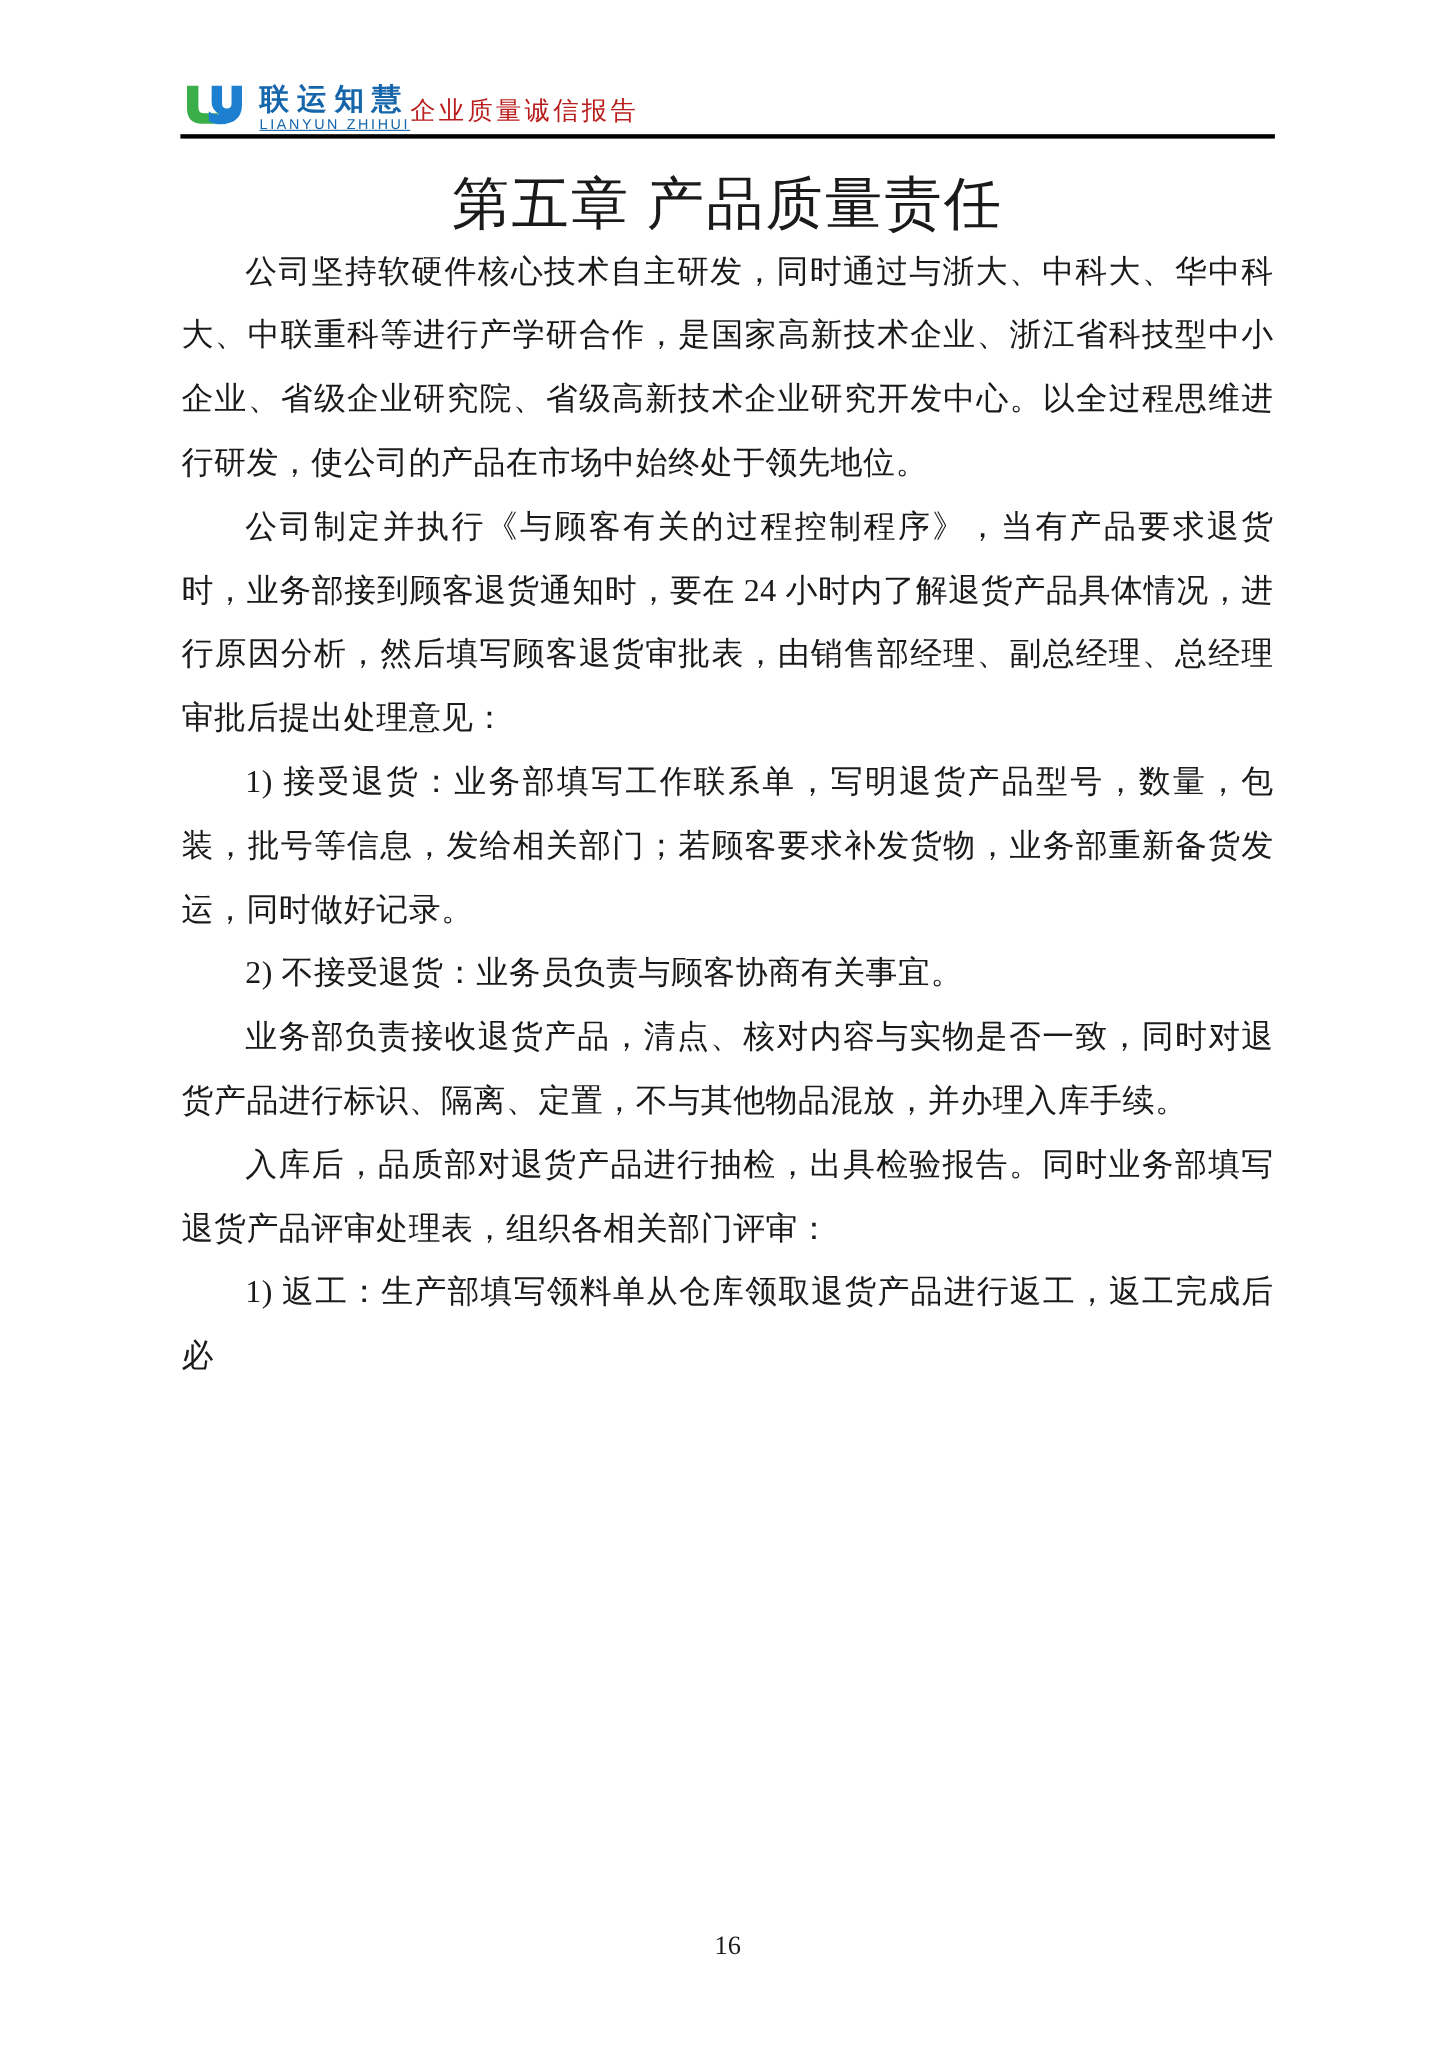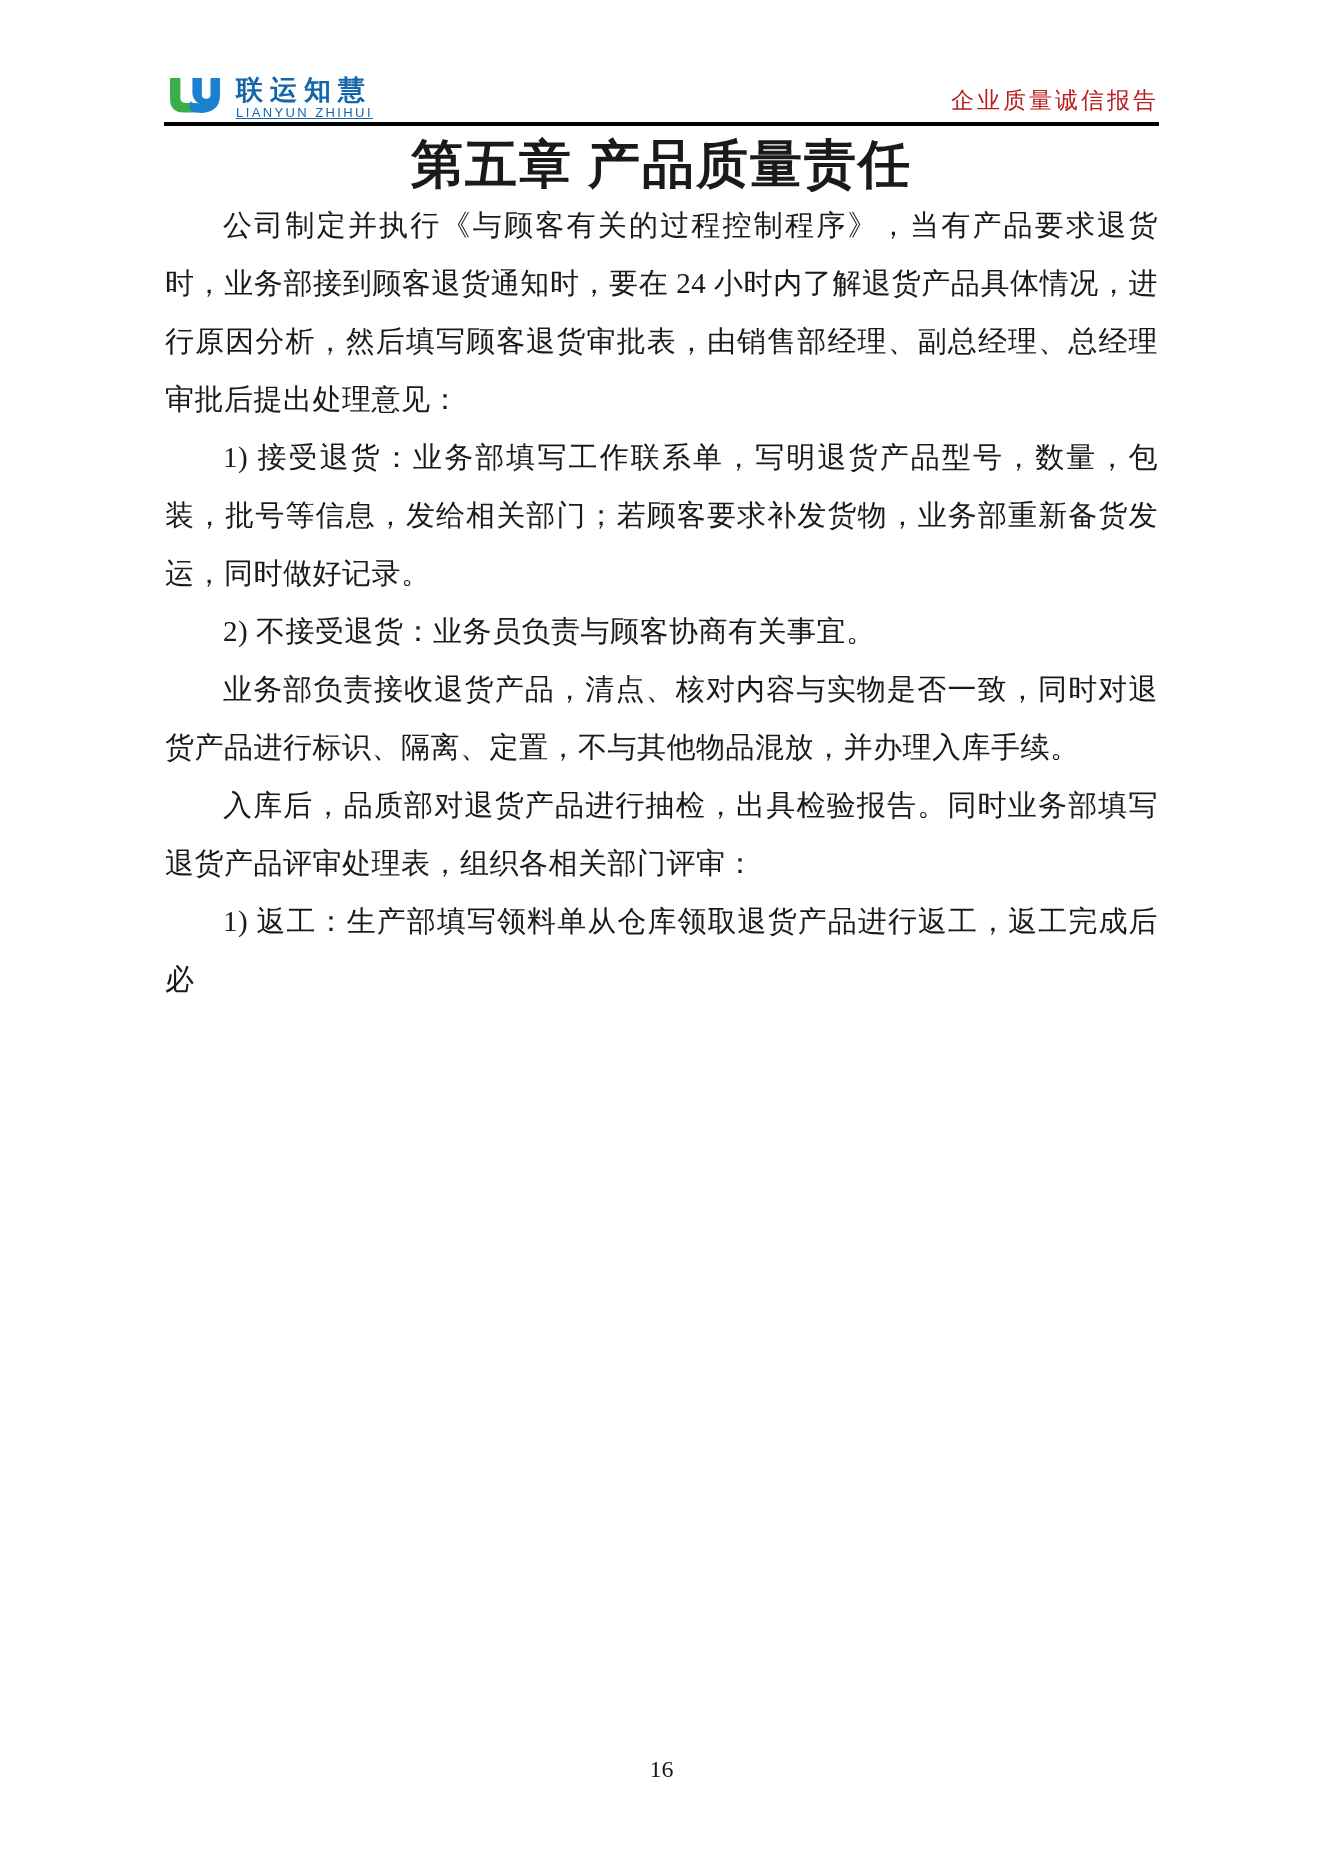--- a/index.html
+++ b/index.html
@@ -15,21 +15,20 @@
     flex-direction: column;
     box-sizing: border-box;
     overflow: hidden;
   }
   
   .header {
     margin: 0 164px;
     padding-top: 74px;
     border-bottom: 4px solid #000000;
     display: flex;
-    justify-content: space-between;
     align-items: flex-end;
   }
   .logo {
     display: flex;
     align-items: center;
     gap: 10px;
     padding-bottom: 2px;
   }
   .logo-mark { display: block; }
   .logo-text { display: flex; flex-direction: column; }
@@ -56,23 +55,23 @@
     color: #b91c1c;
     padding-bottom: 6px;
     letter-spacing: 3px;
     white-space: nowrap;
   }
   
   .content { margin: 0 165px; flex: 0 0 auto; }
   .chapter-title {
     font-size: 52px;
     line-height: 62px;
-    font-weight: bold;
+    font-weight: normal;
     text-align: center;
-    margin: 8px 0 0 0;
+    margin: 30px 0 0 0;
     letter-spacing: 2px;
   }
   .section-heading {
     font-size: 34px;
     line-height: 44px;
     font-weight: bold;
     margin: 54px 0 30px 0;
   }
   .section-heading .sec-num { margin-right: 18px; }
   .body-par {
@@ -109,20 +108,21 @@
       </div>
     </div>
     <div class="doc-title">企业质量诚信报告</div>
   </header>
 
   <main class="content">
 
     <h1 class="chapter-title">第五章 产品质量责任</h1>
 
     <section>
+      <p class="body-par">公司坚持软硬件核心技术自主研发，同时通过与浙大、中科大、华中科大、中联重科等进行产学研合作，是国家高新技术企业、浙江省科技型中小企业、省级企业研究院、省级高新技术企业研究开发中心。以全过程思维进行研发，使公司的产品在市场中始终处于领先地位。</p>
     </section>
 
     <section>
       <p class="body-par">公司制定并执行《与顾客有关的过程控制程序》，当有产品要求退货时，业务部接到顾客退货通知时，要在 24 小时内了解退货产品具体情况，进行原因分析，然后填写顾客退货审批表，由销售部经理、副总经理、总经理审批后提出处理意见：</p>
       <p class="body-par">1) 接受退货：业务部填写工作联系单，写明退货产品型号，数量，包装，批号等信息，发给相关部门；若顾客要求补发货物，业务部重新备货发运，同时做好记录。</p>
       <p class="body-par">2) 不接受退货：业务员负责与顾客协商有关事宜。</p>
       <p class="body-par">业务部负责接收退货产品，清点、核对内容与实物是否一致，同时对退货产品进行标识、隔离、定置，不与其他物品混放，并办理入库手续。</p>
       <p class="body-par">入库后，品质部对退货产品进行抽检，出具检验报告。同时业务部填写退货产品评审处理表，组织各相关部门评审：</p>
       <p class="body-par">1) 返工：生产部填写领料单从仓库领取退货产品进行返工，返工完成后必</p>
     </section>

